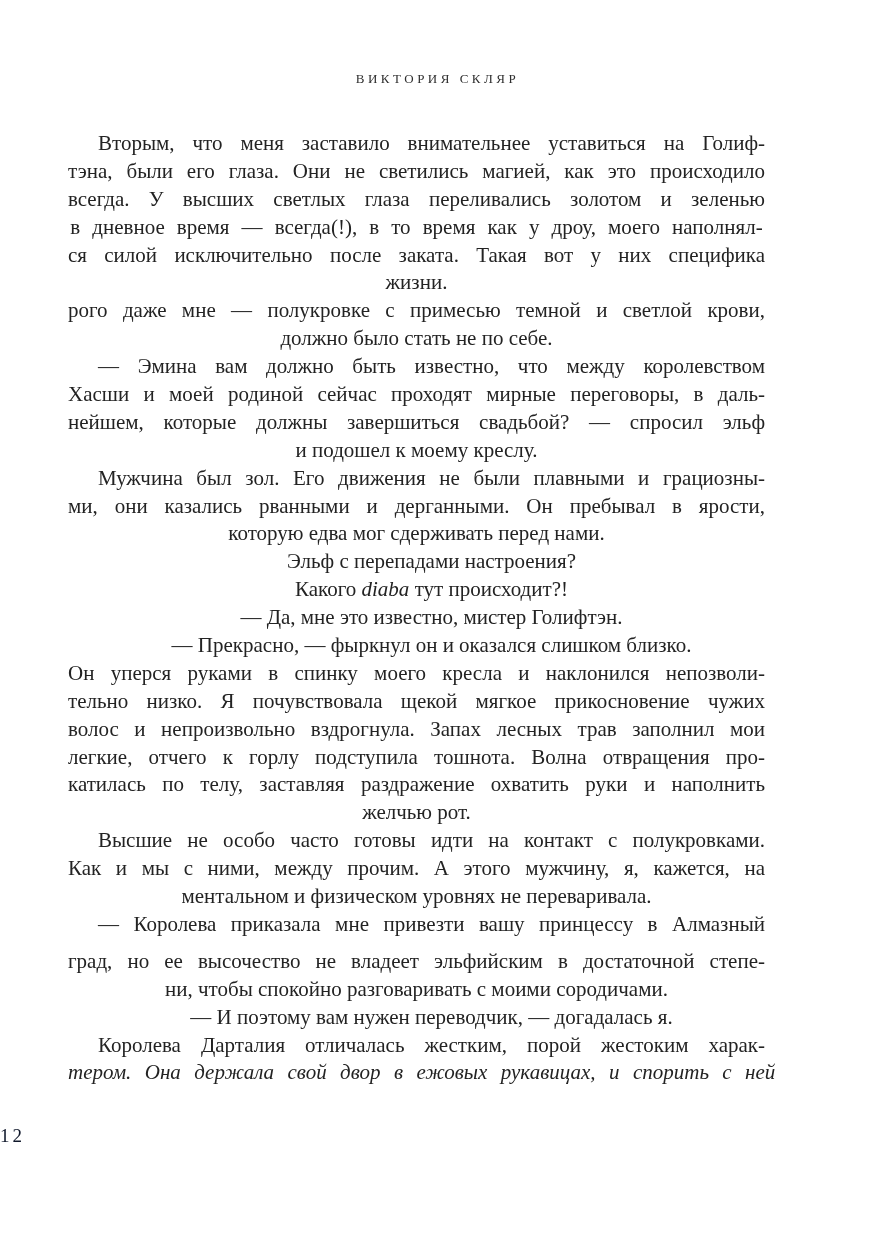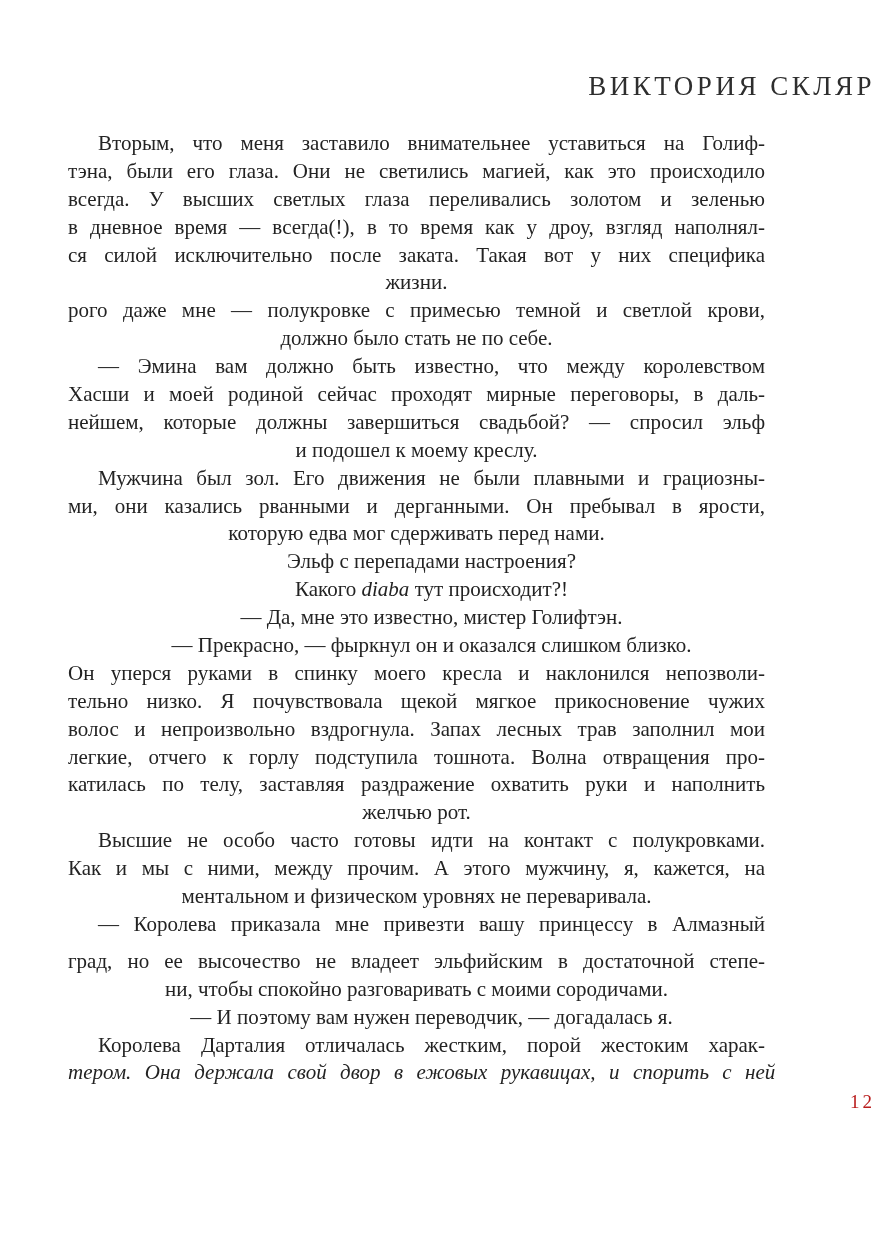--- a/index.html
+++ b/index.html
@@ -13,22 +13,22 @@
     height: 1241px;
     background: #ffffff;
     overflow: hidden;
     font-family: "Liberation Serif", "DejaVu Serif", serif;
   }
   .running-header {
     position: absolute;
     top: 71px;
     left: 0;
     width: 100%;
-    text-align: right;
-    font-size: 27px;
+    text-align: center;
+    font-size: 13px;
     letter-spacing: 3.5px;
     color: #2e2e2e;
   }
   .body-text {
     position: absolute;
     top: 130px;
     left: 68px;
     width: 697px;
     font-size: 21px;
     line-height: 27.9px;
@@ -44,41 +44,41 @@
     white-space: pre;
   }
   .line.first .lt {
     padding-left: 30px;
   }
   .italic {
     font-style: italic;
   }
   .page-number {
     position: absolute;
-    top: 1091px;
+    top: 1125px;
     left: 0;
     width: 100%;
-    text-align: right;
+    text-align: left;
     font-size: 19px;
     letter-spacing: 3px;
-    color: #b91c1c;
+    color: #0f172a;
   }
 </style>
 </head>
 <body>
 
 <div class="page">
   <div class="running-header">ВИКТОРИЯ СКЛЯР</div>
 
   <div class="body-text">
       <div>
         <div class="line first" style="word-spacing: 12.683px;"><span class="lt">Вторым, что меня заставило внимательнее уставиться на Голиф-</span></div>
         <div class="line" style="word-spacing: 8.67031px;"><span class="lt">тэна, были его глаза. Они не светились магией, как это происходило</span></div>
         <div class="line" style="word-spacing: 13.9766px;"><span class="lt">всегда. У высших светлых глаза переливались золотом и зеленью</span></div>
-        <div class="line" style="word-spacing: 6.81771px;"><span class="lt">в дневное время — всегда(!), в то время как у дроу, взгляд наполнял-</span></div>
+        <div class="line" style="word-spacing: 6.81771px;"><span class="lt">в дневное время — всегда(!), в то время как у дроу, моего наполнял-</span></div>
         <div class="line" style="word-spacing: 12.0608px;"><span class="lt">ся силой исключительно после заката. Такая вот у них специфика</span></div>
         <div class="line"><span class="lt">жизни.</span></div>
       </div>
       <div>
         <div class="line" style="word-spacing: 10.1px;"><span class="lt">рого даже мне — полукровке с примесью темной и светлой крови,</span></div>
         <div class="line"><span class="lt">должно было стать не по себе.</span></div>
       </div>
       <div>
         <div class="line first" style="word-spacing: 13.3848px;"><span class="lt">— Эмина вам должно быть известно, что между королевством</span></div>
         <div class="line" style="word-spacing: 9.02951px;"><span class="lt">Хасши и моей родиной сейчас проходят мирные переговоры, в даль-</span></div>

